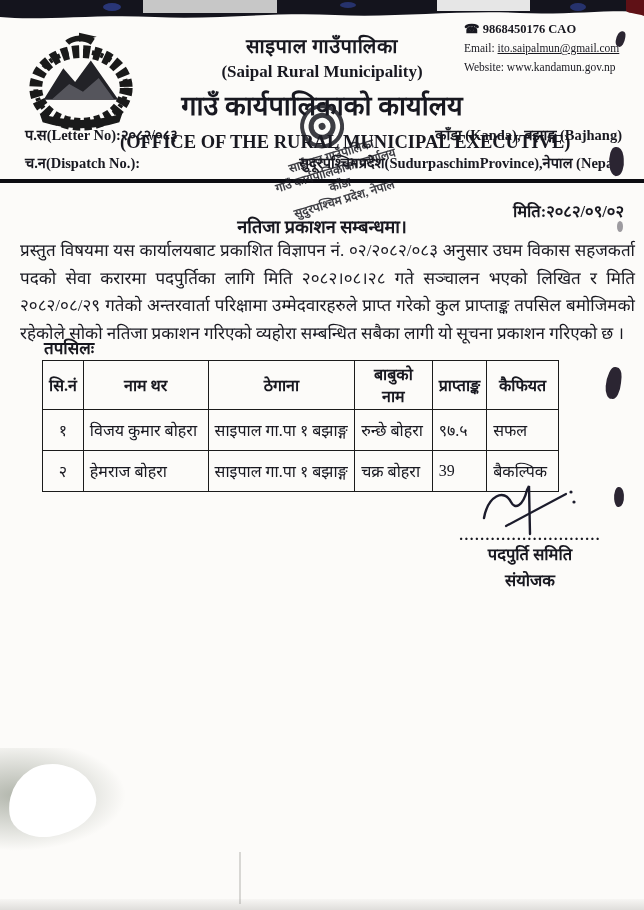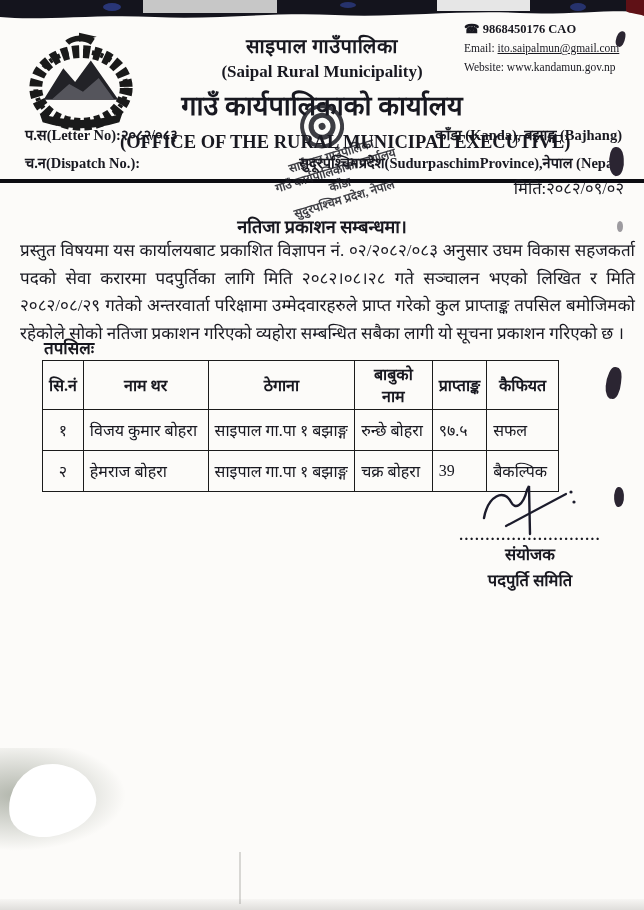--- a/index.html
+++ b/index.html
@@ -25,21 +25,21 @@
   .contact .email-val{text-decoration:underline;}
   
   .meta{position:absolute;top:124px;left:25px;right:22px;z-index:1;font-size:14.5px;font-weight:700;}
   .meta .row{display:flex;justify-content:space-between;margin-bottom:8px;}
   
   .stamp{position:absolute;left:236px;top:102px;width:190px;z-index:5;
     transform:rotate(-17deg);opacity:.85;text-align:center;color:#1c1c24;}
   .stamp .s-line{font-size:12px;font-weight:700;line-height:15px;white-space:nowrap;}
   
   .rule{position:absolute;top:179px;left:0;width:644px;height:4px;background:#0c0c12;z-index:4;}
-  .dateline{position:absolute;top:176px;right:20px;font-size:16.5px;font-weight:400;z-index:6;}
+  .dateline{position:absolute;top:199px;right:20px;font-size:16.5px;font-weight:700;z-index:6;}
   .subject{position:absolute;top:214px;left:0;width:644px;text-align:center;font-size:18px;font-weight:600;}
   .bodytext{position:absolute;top:237px;left:8px;right:9px;font-size:17px;line-height:27.5px;text-align:justify;margin-left:12px;}
   .tapsil{position:absolute;top:336px;left:44px;font-size:17px;font-weight:600;}
   
   .result-table{position:absolute;top:360px;left:42px;width:517px;border-collapse:collapse;font-size:16px;}
   .result-table th,.result-table td{border:1.6px solid #1b1b1b;padding:2px 6px;}
   .result-table th{font-weight:700;text-align:center;height:30px;}
   .result-table td{height:36px;text-align:left;}
   .result-table td.c{text-align:center;}
   
@@ -174,22 +174,22 @@
   </table>
 
   <div class="sigblock">
     <svg class="sig-svg" width="120" height="62">
       <path d="M6,40 C10,18 26,10 33,24 C37,32 45,28 49,12 L51,8 L52,56" fill="none" stroke="#1c1c2c" stroke-width="2.4" stroke-linecap="round"></path>
       <path d="M28,48 L88,16" fill="none" stroke="#1c1c2c" stroke-width="2.2" stroke-linecap="round"></path>
       <circle cx="93" cy="14" r="1.6" fill="#1c1c2c"></circle>
       <circle cx="96" cy="24" r="1.6" fill="#1c1c2c"></circle>
     </svg>
     <div class="dotline">...........................</div>
+    <div class="sig-title">पदपुर्ति समिति</div>
     <div class="sig-title">संयोजक</div>
-    <div class="sig-title">पदपुर्ति समिति</div>
   </div>
 
   <div class="blot b1"></div>
   <div class="blot b2"></div>
   <div class="blot b3"></div>
   <div class="blot b4"></div>
   <div class="blot b5"></div>
   <div class="corner-shade"></div>
   <div class="corner-blob"></div>
   <div class="crease"></div>

